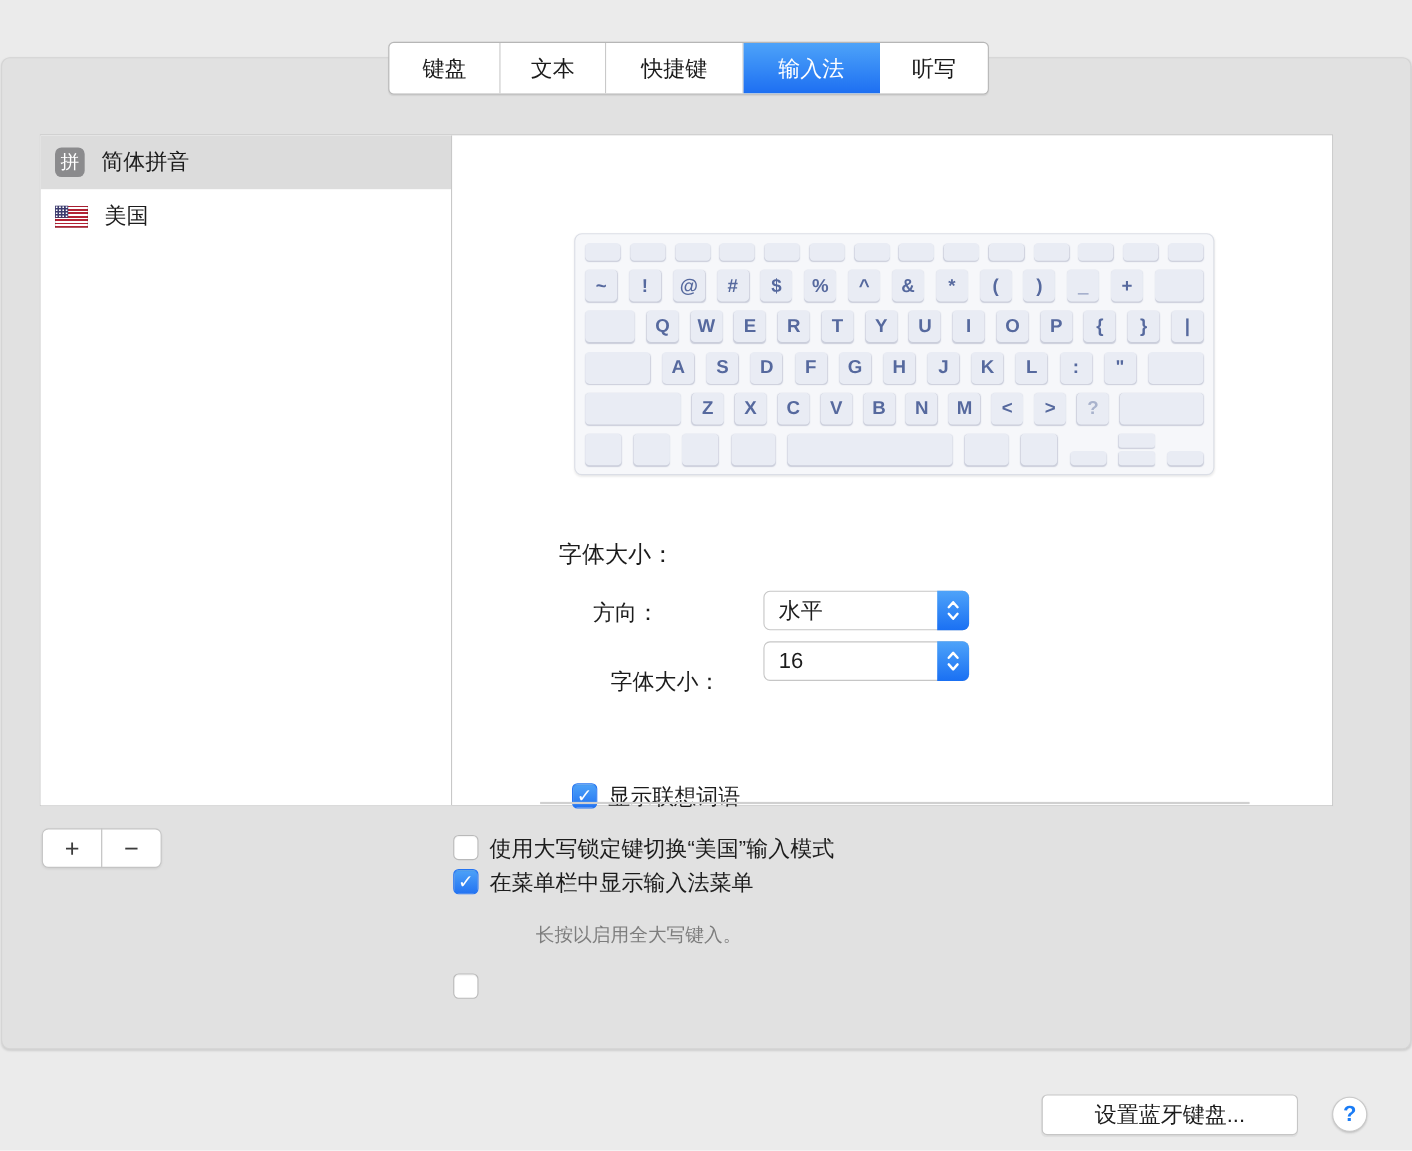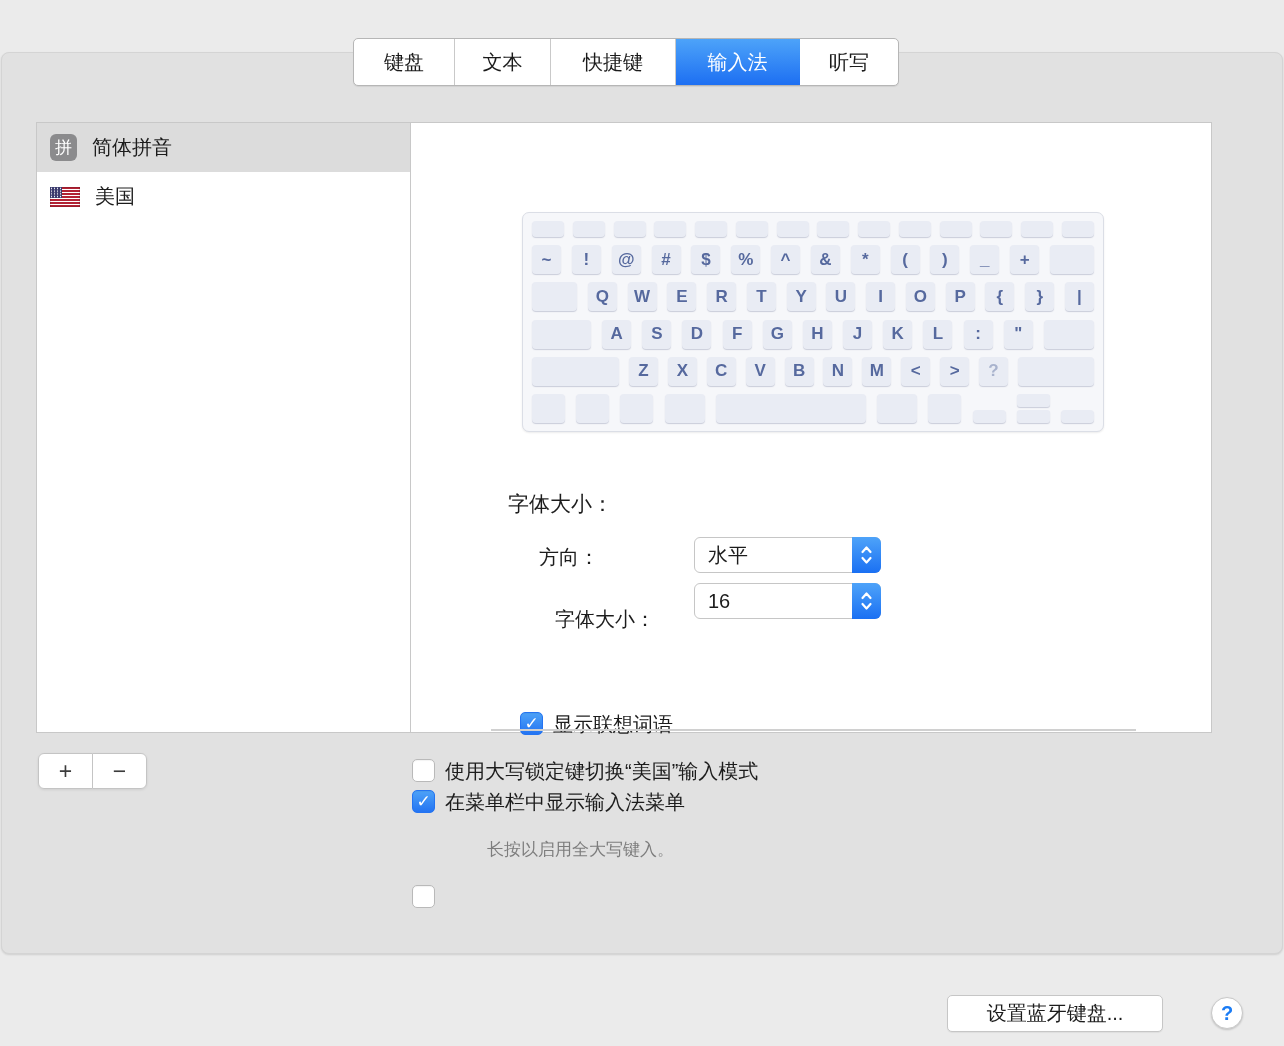--- a/index.html
+++ b/index.html
@@ -120,21 +120,21 @@
   
   .plusminus { position:absolute; left:38px; top:753px; display:flex; filter:drop-shadow(0 1px 1px rgba(0,0,0,.08)); }
   .pm-btn {
     width:55px; height:36px; background:#fff; border:1px solid #c4c4c4;
     font-size:23px; color:#3c3c3c; display:flex; align-items:center; justify-content:center;
   }
   .pm-btn.add { border-radius:6px 0 0 6px; }
   .pm-btn.remove { border-radius:0 6px 6px 0; margin-left:-1px; }
   
   .bt-btn {
-    position:absolute; left:947px; top:995px; width:216px; height:37px;
+    position:absolute; left:947px; top:995px; width:233px; height:37px;
     background:#fff; border:1px solid #c6c6c6; border-radius:5px;
     font-size:20px; display:flex; align-items:center; justify-content:center;
     box-shadow:0 1px 1px rgba(0,0,0,.06);
   }
   .help-btn {
     position:absolute; left:1211px; top:997px; width:32px; height:32px;
     border-radius:50%; background:#fff; border:1px solid #c9c9c9;
     color:#1a7cf5; font-size:20px; font-weight:bold;
     display:flex; align-items:center; justify-content:center;
     box-shadow:0 1px 2px rgba(0,0,0,.18);

